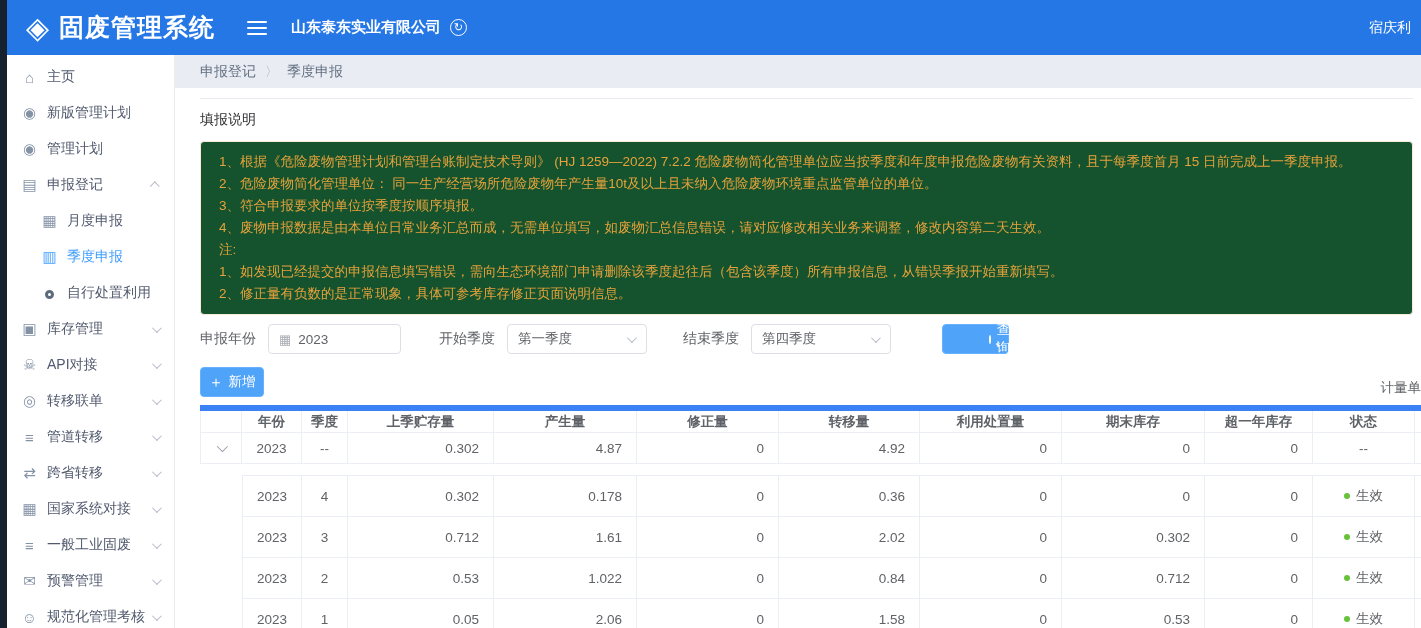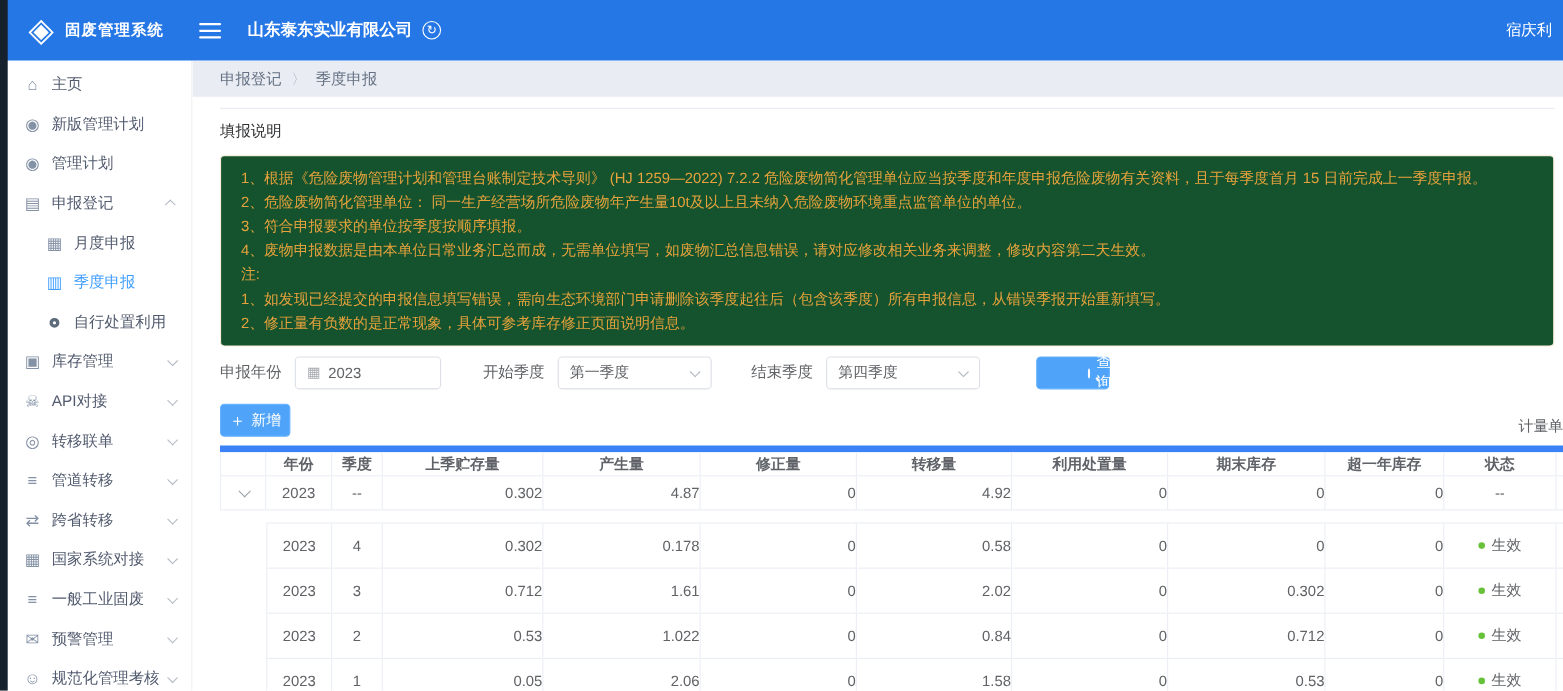--- a/index.html
+++ b/index.html
@@ -6,21 +6,21 @@
   body { font-family:"Liberation Sans","DejaVu Sans",sans-serif; background:#fff; }
   .app { position:relative; width:1421px; height:628px; overflow:hidden; background:#fff; }
 
   
   .edge-strip { position:absolute; left:0; top:0; width:7px; height:628px; background:#16212e; z-index:30; }
 
   
   .topbar { position:absolute; left:0; top:0; width:1421px; height:55px; background:#2577e6;
             display:flex; align-items:center; padding-left:26px; color:#fff; z-index:20; }
   .logo-glyph { font-size:30px; line-height:1; margin-right:10px; }
-  .app-title { font-size:14px; font-weight:bold; letter-spacing:1px; }
+  .app-title { font-size:25px; font-weight:bold; letter-spacing:1px; }
   .hamburger { margin-left:32px; width:20px; height:14px; display:flex; flex-direction:column; justify-content:space-between; cursor:pointer; }
   .hamburger i { display:block; height:2px; background:#fff; border-radius:1px; }
   .company { margin-left:24px; font-size:15px; font-weight:bold; display:flex; align-items:center; }
   .refresh { margin-left:9px; width:17px; height:17px; border:1.4px solid #fff; border-radius:50%;
              display:flex; align-items:center; justify-content:center; font-size:11px; font-weight:normal; cursor:pointer; }
   .username { margin-left:auto; margin-right:10px; font-size:14px; }
 
   
   .sidebar { position:absolute; left:7px; top:55px; width:168px; height:573px; background:#fff;
              border-right:1px solid #ececec; padding-top:4px; overflow:hidden; }
@@ -69,21 +69,21 @@
 
   
   .tbl { margin-top:8px; width:1221px; font-size:13.5px; color:#606266; }
   .t-head, .t-row { display:grid; grid-template-columns:42px 60px 46px 146px 143px 142px 141px 142px 143px 108px 102px 1fr; }
   .t-head { height:28px; border-top:6px solid #3b82f6; border-bottom:1px solid #ebeef5; font-weight:bold; color:#5f6368; }
   .t-row { height:31px; border-bottom:1px solid #ebeef5; }
   .c-rows { margin-left:42px; border-top:1px solid #ebeef5; }
   .c-row { display:grid; grid-template-columns:60px 46px 146px 143px 142px 141px 142px 143px 108px 102px 1fr; height:41px; border-bottom:1px solid #ebeef5; }
   .cell { display:flex; align-items:center; justify-content:center; border-right:1px solid #ebeef5; overflow:hidden; }
   .cell.first { border-left:1px solid #ebeef5; }
-  .cell.num { justify-content:flex-end; }
+  .cell.num { justify-content:flex-end; padding-right:14px; }
   .cell.filler { border-right:none; }
   .gap { height:11px; }
   .expand-chev { width:8px; height:8px; border-right:1.4px solid #9aa0a9; border-bottom:1.4px solid #9aa0a9;
                  transform:rotate(45deg) translateY(-2px); cursor:pointer; }
   .dot { width:6px; height:6px; border-radius:50%; background:#67c23a; margin-right:6px; display:inline-block; }
 </style>
 </head>
 <body>
 
 <div class="app">
@@ -264,21 +264,21 @@
             <div class="cell filler"></div>
           </div>
           <div class="gap"></div>
           <div class="c-rows">
             <div class="c-row">
               <div class="cell first ">2023</div>
               <div class="cell ">4</div>
               <div class="cell num">0.302</div>
               <div class="cell num">0.178</div>
               <div class="cell num">0</div>
-              <div class="cell num">0.58</div>
+              <div class="cell num">0.36</div>
               <div class="cell num">0</div>
               <div class="cell num">0</div>
               <div class="cell num">0</div>
               <div class="cell ">
                 <span class="dot"></span>
                 <span>生效</span>
               </div>
               <div class="cell filler"></div>
             </div>
             <div class="c-row">

